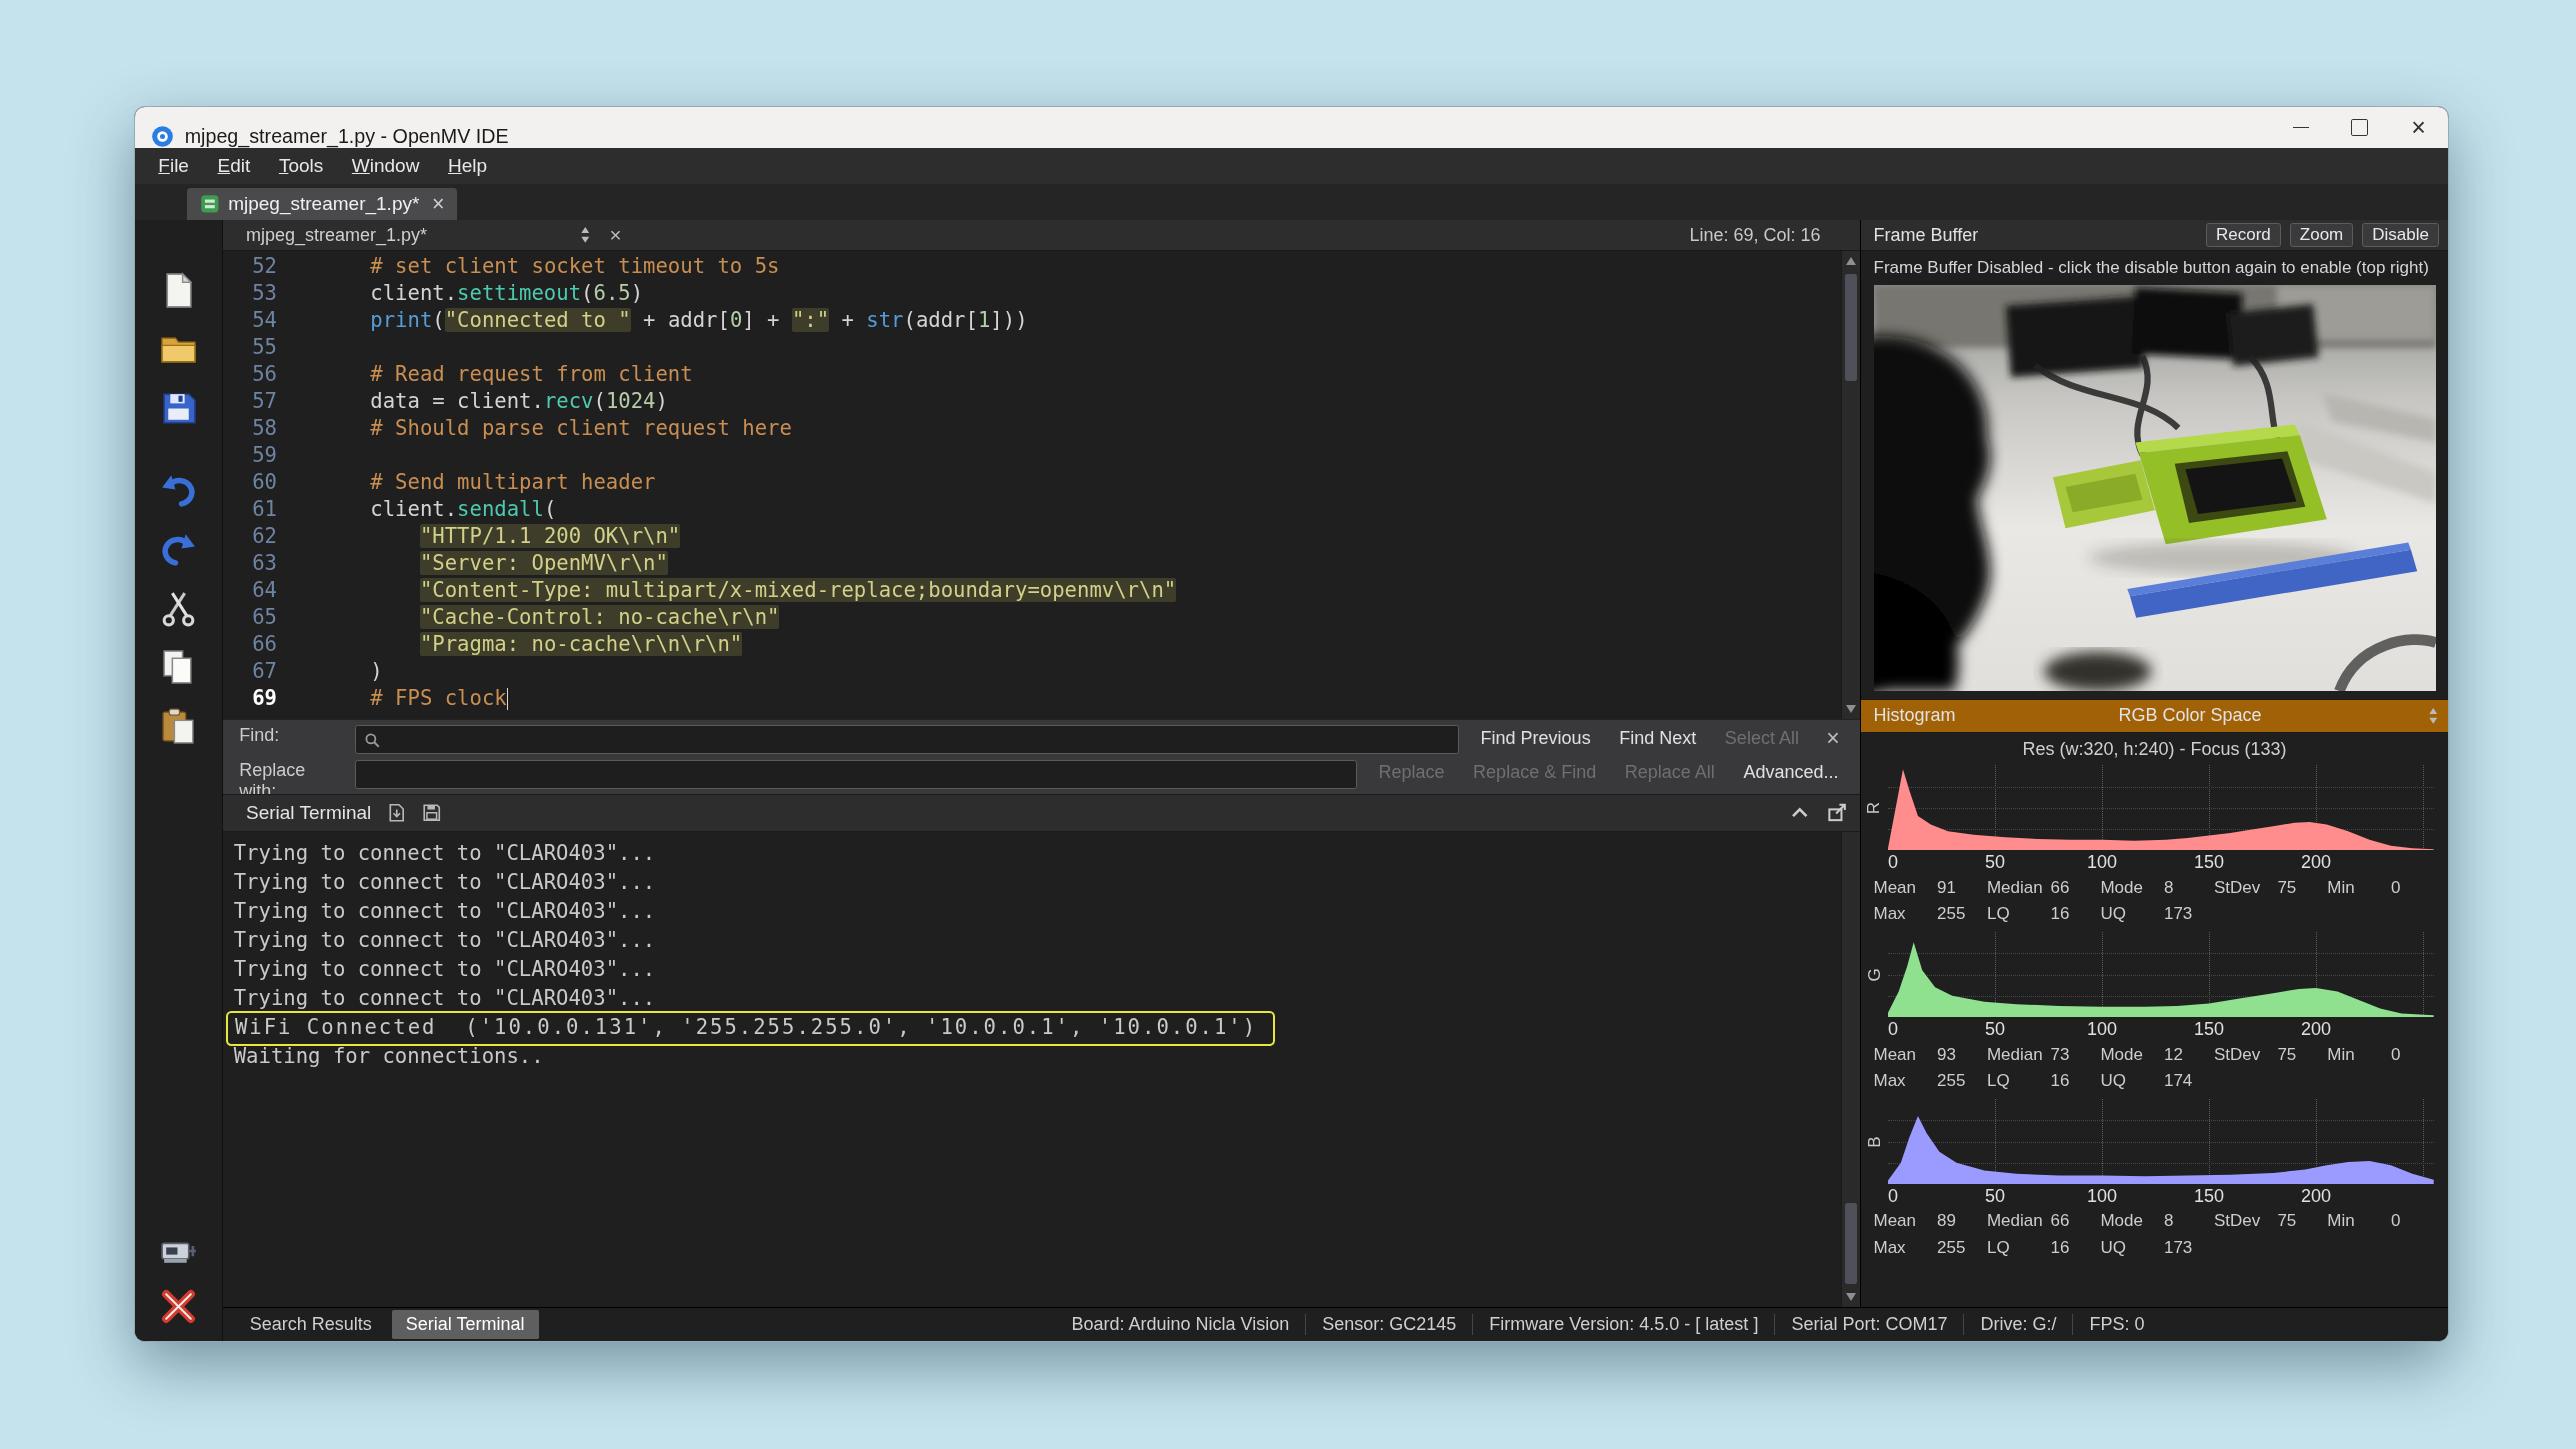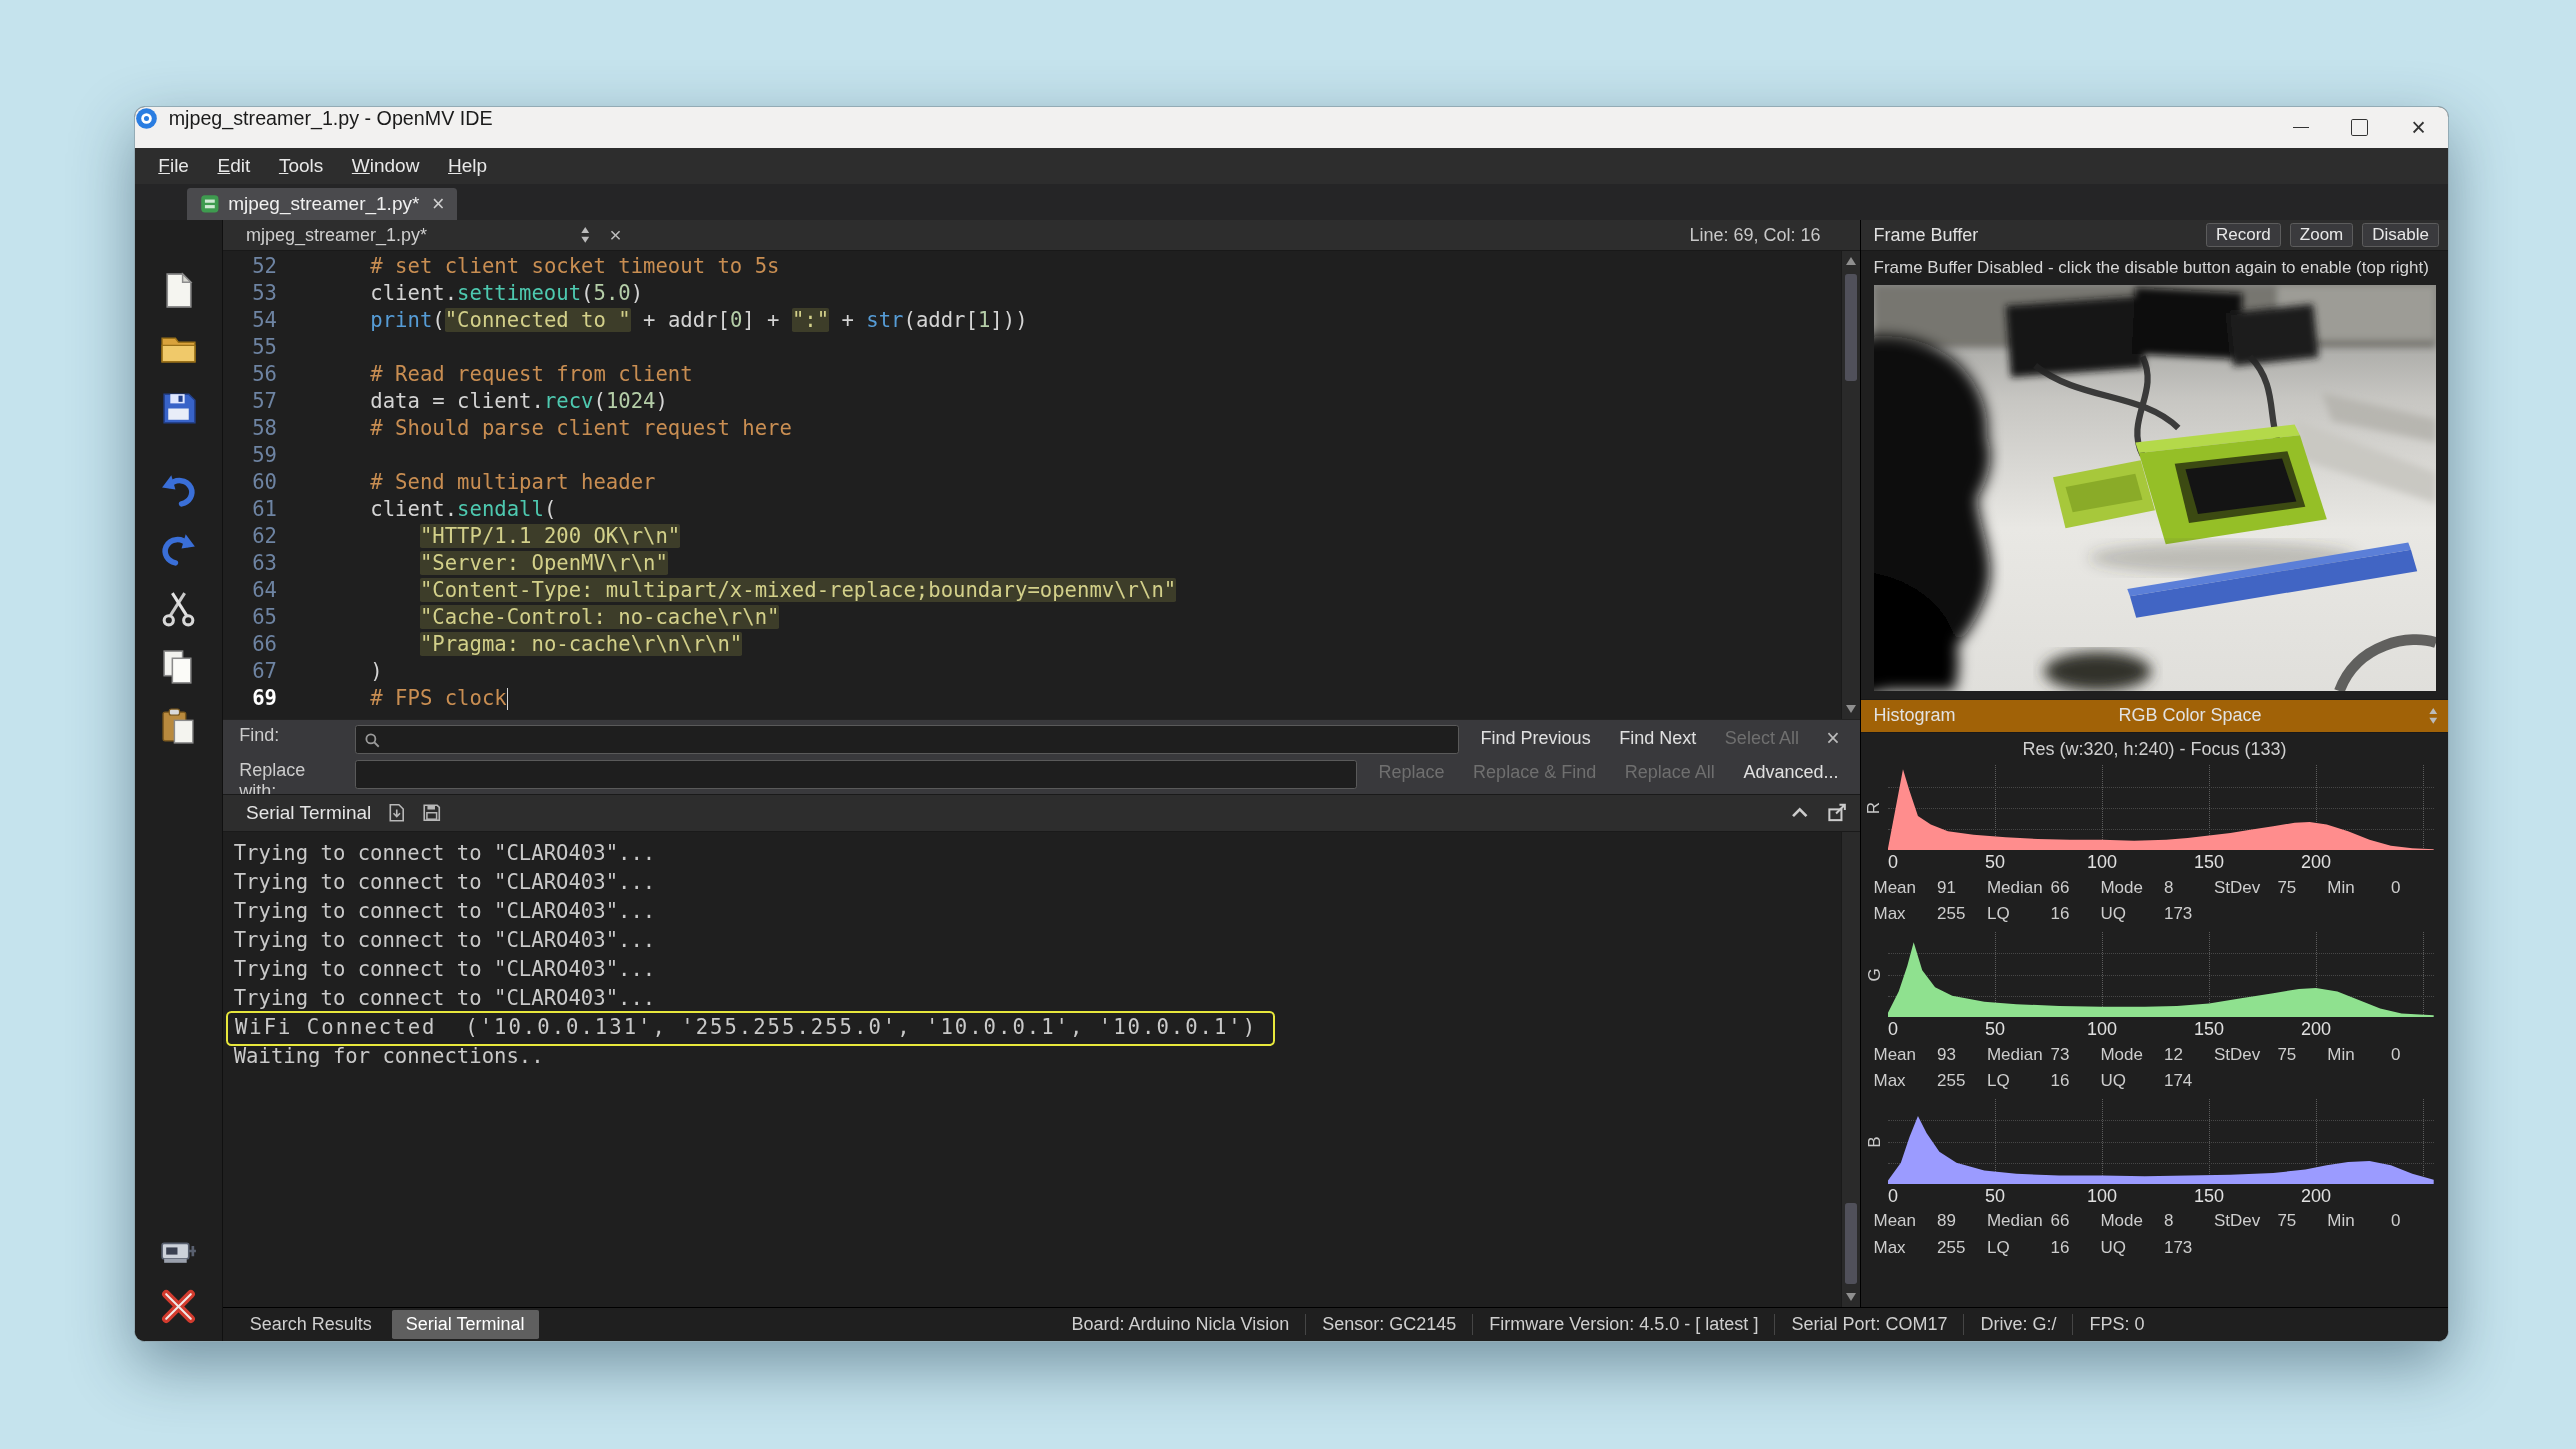--- a/index.html
+++ b/index.html
@@ -2,21 +2,21 @@
 <html style="font-size:14.3px"><head>
 <meta charset="utf-8">
 <title>OpenMV IDE</title>
 <style>
   html,body{margin:0;padding:0;width:2576px;height:1449px;background:#c5e3ed;overflow:hidden;
     font-family:"Liberation Sans",sans-serif;}
   .window{position:absolute;left:134px;top:106px;width:2313px;height:1234px;border-radius:10.7px;
     box-shadow:0 23px 63px rgba(20,50,70,.45);background:#1f1f1f;display:flex;flex-direction:column;
     overflow:hidden;border:0.9px solid #93abb5;}
   
-  .titlebar{height:41px;background:#f2f1f0;display:flex;align-items:flex-start;padding-left:0;color:#1b1b1b;font-size:19.7px;flex:0 0 auto;}
+  .titlebar{height:41px;background:#f2f1f0;display:flex;align-items:flex-end;padding-left:16px;color:#1b1b1b;font-size:19.7px;flex:0 0 auto;}
   .titlebar .app-icon{width:23px;height:23px;margin-right:10.7px;display:inline-flex;}
   .wbtns{margin-left:auto;display:flex;height:100%;}
   .wbtn{width:59px;display:flex;align-items:center;justify-content:center;color:#333;font-size:25px;}
   .min-glyph{width:16px;height:1.8px;background:#333;}
   .max-glyph{width:14.3px;height:14.3px;border:1.8px solid #333;border-radius:1.8px;}
   
   .menubar{height:36px;background:#2d2d2d;display:flex;align-items:center;padding:0 9px;flex:0 0 auto;}
   .menubar .mitem{display:inline-block;padding:3.6px 14.3px;color:#e8e8e8;font-size:19px;}
   .menubar .mitem::first-letter{text-decoration:underline;}
   
@@ -239,21 +239,21 @@
                   <path d="M6 2 L10 8 H2 Z" fill="#bbb"></path>
                   <path d="M6 18 L2 12 H10 Z" fill="#bbb"></path>
                 </svg>
             </span>
             <span class="edclose">×</span>
             <span class="cursorpos">Line: 69, Col: 16</span>
           </div>
           <div class="codewrap">
             <div class="code-lines" id="code-lines">
                 <div class="cl"><span class="ln">52</span><span class="lt"><span class="tk-p">    </span><span class="tk-c"># set client socket timeout to 5s</span></span></div>
-                <div class="cl"><span class="ln">53</span><span class="lt"><span class="tk-p">    client.</span><span class="tk-f">settimeout</span><span class="tk-p">(</span><span class="tk-n">5.0</span><span class="tk-p">)</span></span></div>
+                <div class="cl"><span class="ln">53</span><span class="lt"><span class="tk-p">    client.</span><span class="tk-f">settimeout</span><span class="tk-p">(</span><span class="tk-n">6.5</span><span class="tk-p">)</span></span></div>
                 <div class="cl"><span class="ln">54</span><span class="lt"><span class="tk-p">    </span><span class="tk-k">print</span><span class="tk-p">(</span><span class="tk-s">"Connected to "</span><span class="tk-p"> + addr[</span><span class="tk-n">0</span><span class="tk-p">] + </span><span class="tk-s">":"</span><span class="tk-p"> + </span><span class="tk-k">str</span><span class="tk-p">(addr[</span><span class="tk-n">1</span><span class="tk-p">]))</span></span></div>
                 <div class="cl"><span class="ln">55</span><span class="lt"></span></div>
                 <div class="cl"><span class="ln">56</span><span class="lt"><span class="tk-p">    </span><span class="tk-c"># Read request from client</span></span></div>
                 <div class="cl"><span class="ln">57</span><span class="lt"><span class="tk-p">    data = client.</span><span class="tk-f">recv</span><span class="tk-p">(</span><span class="tk-n">1024</span><span class="tk-p">)</span></span></div>
                 <div class="cl"><span class="ln">58</span><span class="lt"><span class="tk-p">    </span><span class="tk-c"># Should parse client request here</span></span></div>
                 <div class="cl"><span class="ln">59</span><span class="lt"></span></div>
                 <div class="cl"><span class="ln">60</span><span class="lt"><span class="tk-p">    </span><span class="tk-c"># Send multipart header</span></span></div>
                 <div class="cl"><span class="ln">61</span><span class="lt"><span class="tk-p">    client.</span><span class="tk-f">sendall</span><span class="tk-p">(</span></span></div>
                 <div class="cl"><span class="ln">62</span><span class="lt"><span class="tk-p">        </span><span class="tk-s">"HTTP/1.1 200 OK\r\n"</span></span></div>
                 <div class="cl"><span class="ln">63</span><span class="lt"><span class="tk-p">        </span><span class="tk-s">"Server: OpenMV\r\n"</span></span></div>

